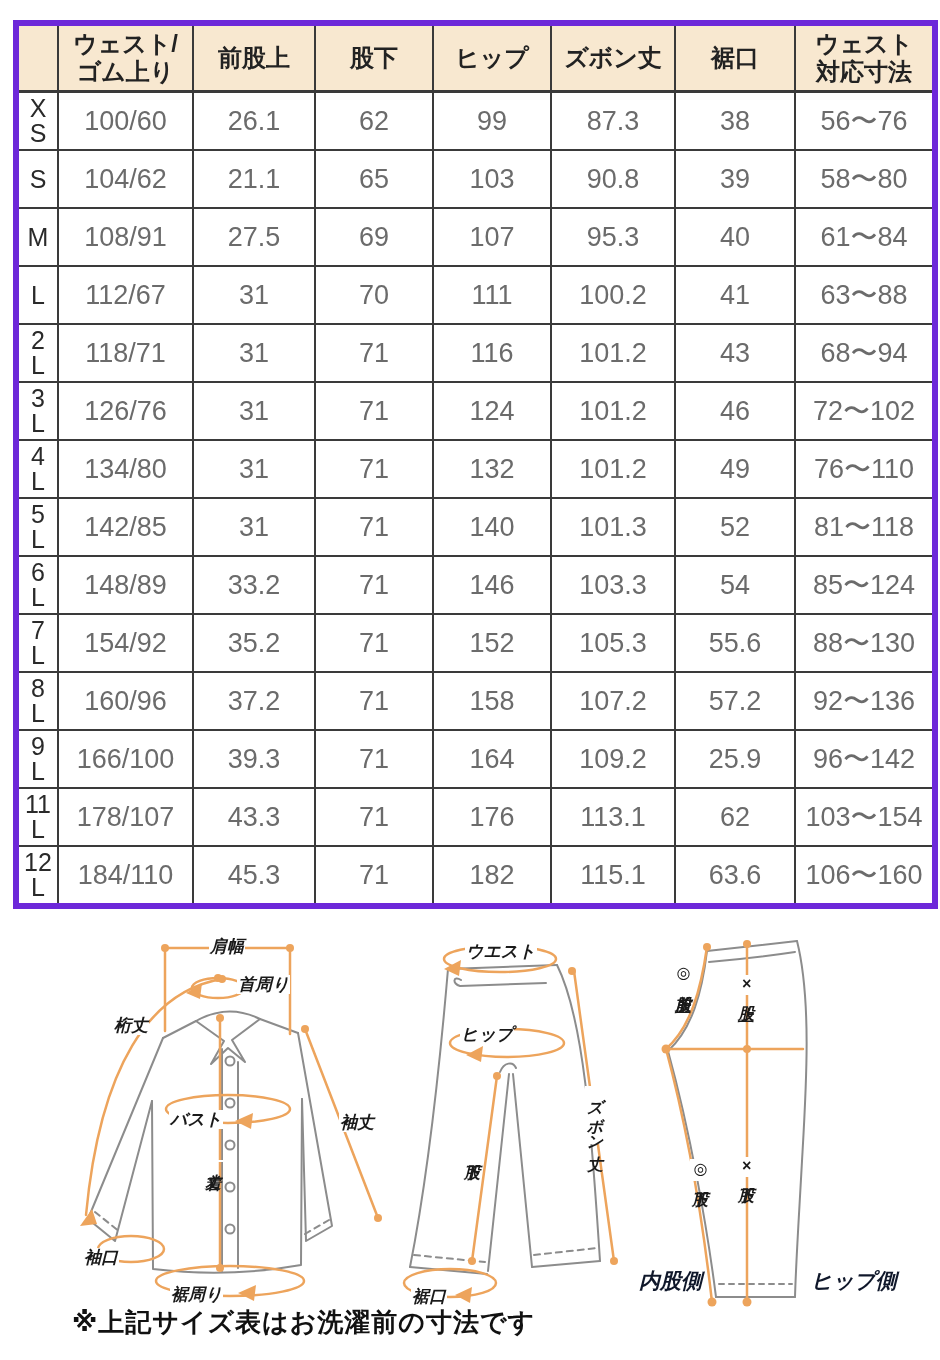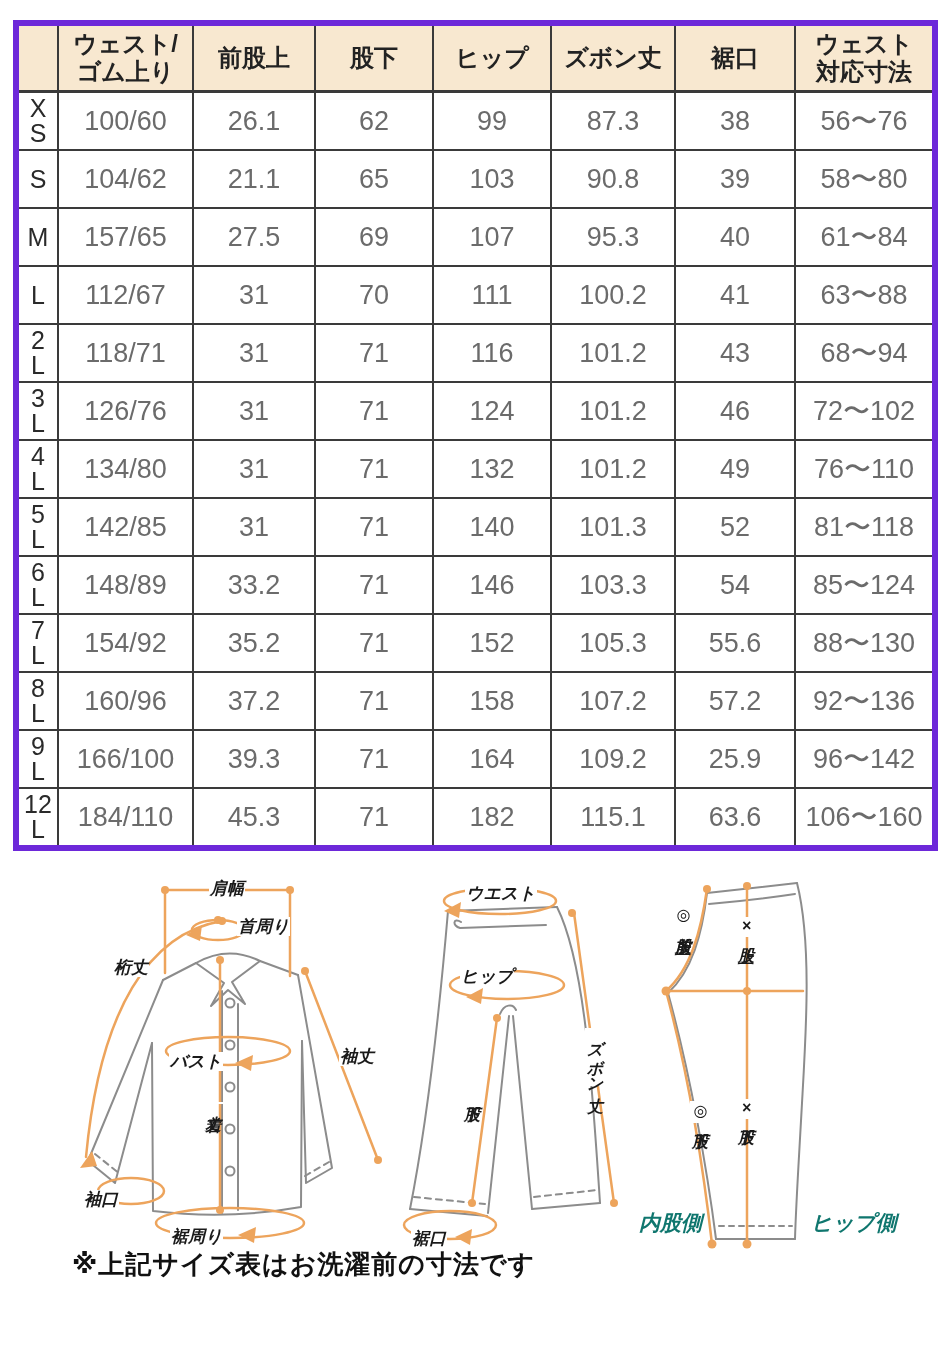--- a/index.html
+++ b/index.html
@@ -39,21 +39,21 @@
   .dlabel{
     position:absolute;color:#1a1a1a;background:#fff;
     font-size:17px;font-weight:700;line-height:19px;white-space:nowrap;
     padding:0 1px;
     font-style:italic;
   }
   .vlabel{
     writing-mode:vertical-rl;text-orientation:upright;
     font-size:16px;line-height:18px;letter-spacing:1px;white-space:normal;
   }
-  .graylabel{color:#0f766e;font-size:21px;font-weight:700;background:transparent;}
+  .graylabel{color:#0f172a;font-size:21px;font-weight:700;background:transparent;}
   .note{
     position:absolute;left:72px;top:374px;
     color:#111;font-size:26px;font-weight:700;letter-spacing:1px;
   }
 </style>
 </head>
 <body>
 
 <div class="page">
 
@@ -99,21 +99,21 @@
           <td>104/62</td>
           <td>21.1</td>
           <td>65</td>
           <td>103</td>
           <td>90.8</td>
           <td>39</td>
           <td>58〜80</td>
         </tr>
         <tr>
           <th class="size-cell">M</th>
-          <td>157/65</td>
+          <td>108/91</td>
           <td>27.5</td>
           <td>69</td>
           <td>107</td>
           <td>95.3</td>
           <td>40</td>
           <td>61〜84</td>
         </tr>
         <tr>
           <th class="size-cell">L</th>
           <td>112/67</td>
@@ -204,20 +204,31 @@
         <tr>
           <th class="size-cell">9
 L</th>
           <td>166/100</td>
           <td>39.3</td>
           <td>71</td>
           <td>164</td>
           <td>109.2</td>
           <td>25.9</td>
           <td>96〜142</td>
+        </tr>
+        <tr>
+          <th class="size-cell">11
+L</th>
+          <td>178/107</td>
+          <td>43.3</td>
+          <td>71</td>
+          <td>176</td>
+          <td>113.1</td>
+          <td>62</td>
+          <td>103〜154</td>
         </tr>
         <tr>
           <th class="size-cell">12
 L</th>
           <td>184/110</td>
           <td>45.3</td>
           <td>71</td>
           <td>182</td>
           <td>115.1</td>
           <td>63.6</td>
@@ -317,21 +328,21 @@
         <polygon points="444,38 461,29 459,45"></polygon>
         <polygon points="466,124 483,115 481,131"></polygon>
         <polygon points="455,364 472,356 470,372"></polygon>
       </g>
     </svg>
 
     <span class="dlabel" style="left:209px;top:6px">肩幅</span>
     <span class="dlabel" style="left:237px;top:44px">首周り</span>
     <span class="dlabel" style="left:113px;top:85px">桁丈</span>
     <span class="dlabel" style="left:169px;top:179px">バスト</span>
-    <span class="dlabel" style="left:339px;top:174px">袖丈</span>
+    <span class="dlabel" style="left:339px;top:182px">袖丈</span>
     <span class="dlabel vlabel" style="left:203px;top:229px">着丈</span>
     <span class="dlabel" style="left:83px;top:317px">袖口</span>
     <span class="dlabel" style="left:170px;top:354px">裾周り</span>
 
     <span class="dlabel" style="left:465px;top:11px">ウエスト</span>
     <span class="dlabel" style="left:460px;top:94px">ヒップ</span>
     <span class="dlabel vlabel" style="left:585px;top:155px">ズボン丈</span>
     <span class="dlabel vlabel" style="left:462px;top:221px">股下</span>
     <span class="dlabel" style="left:411px;top:356px">裾口</span>
 

